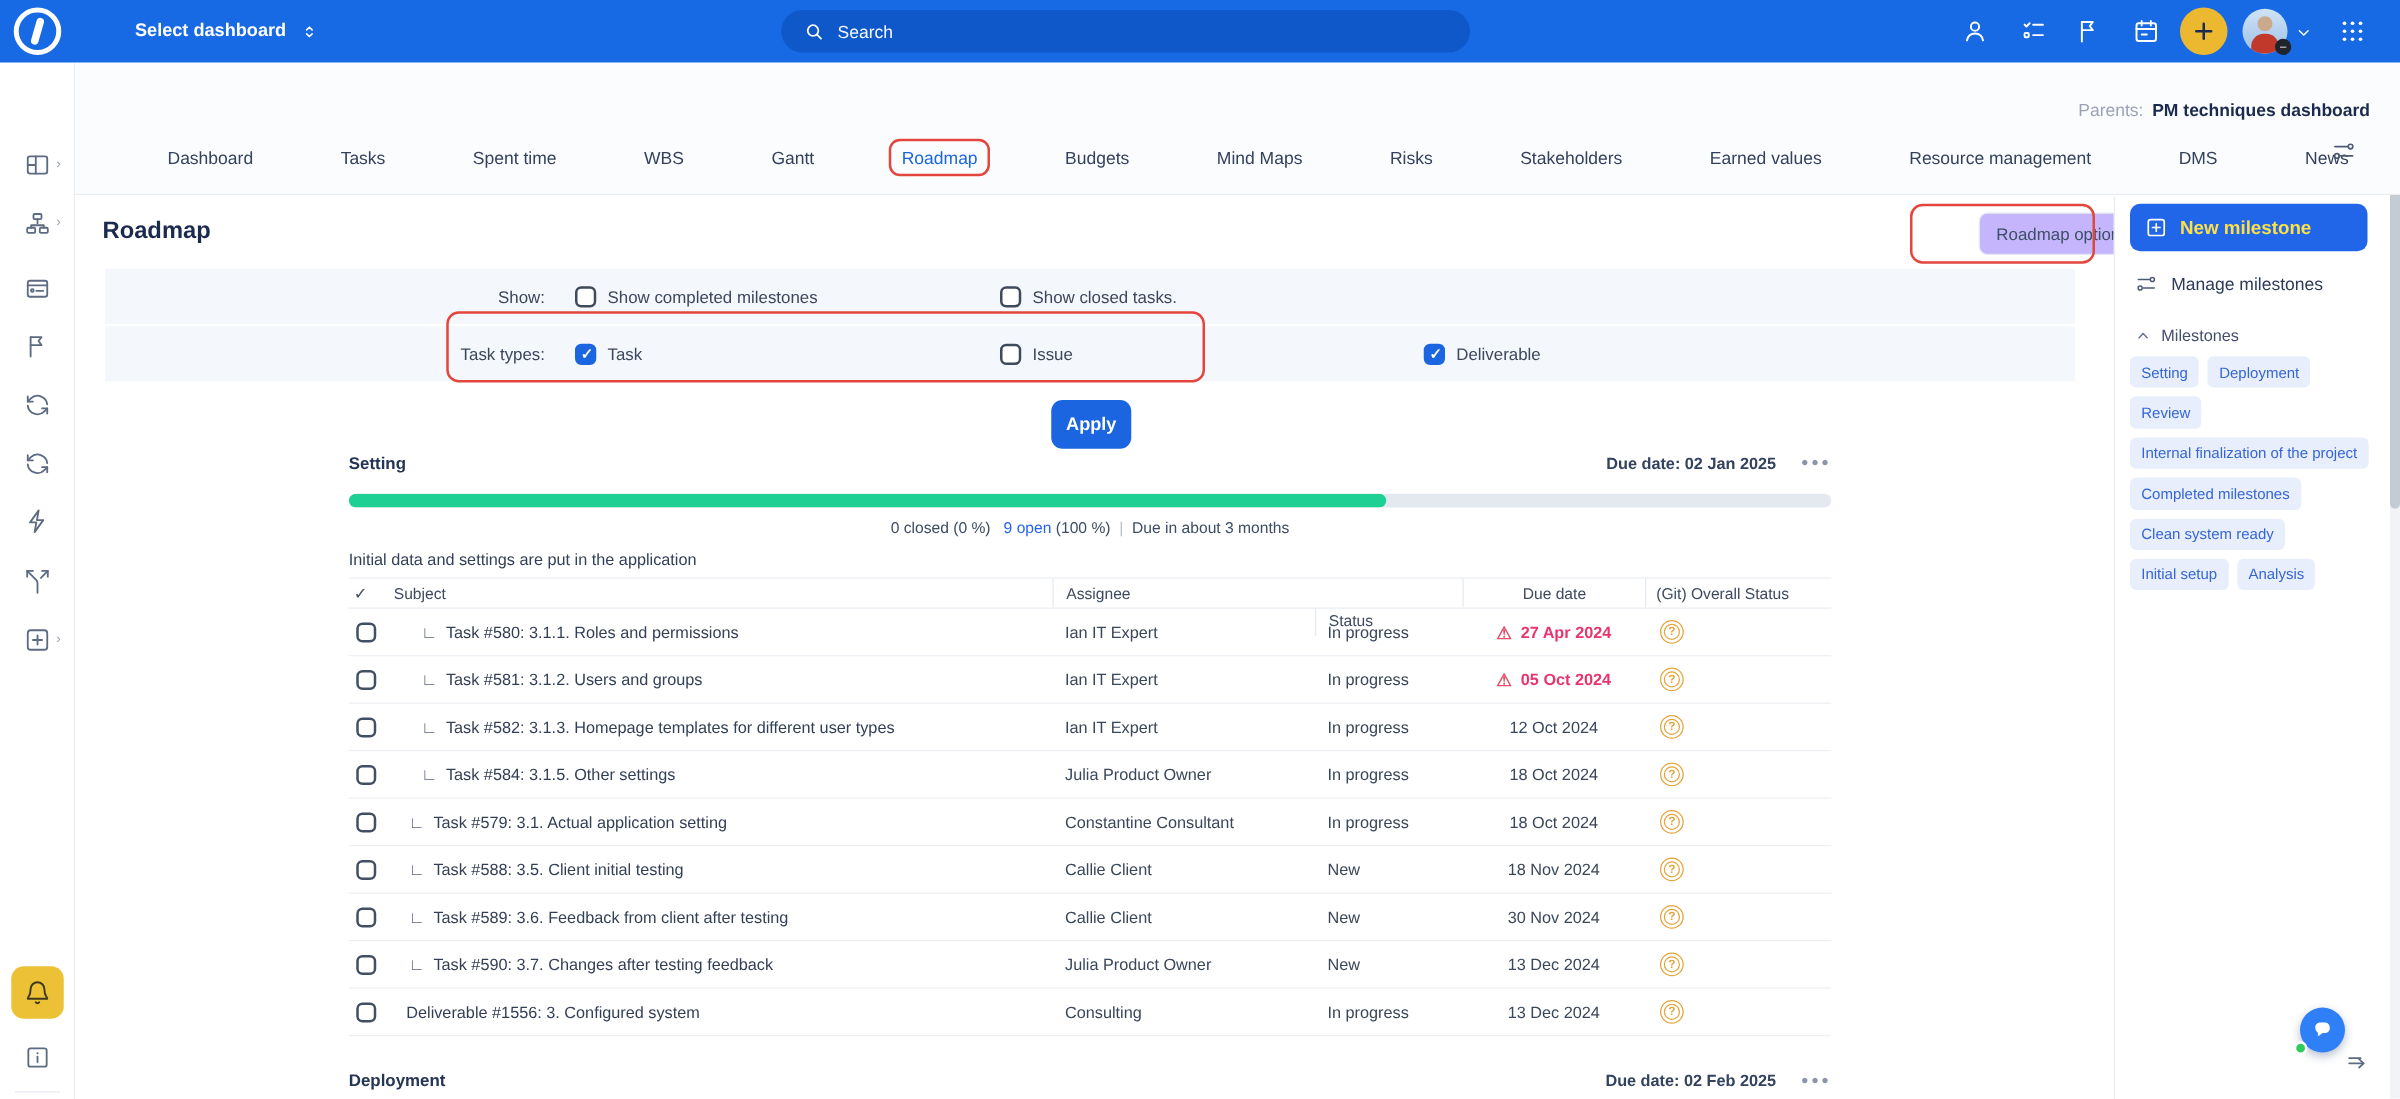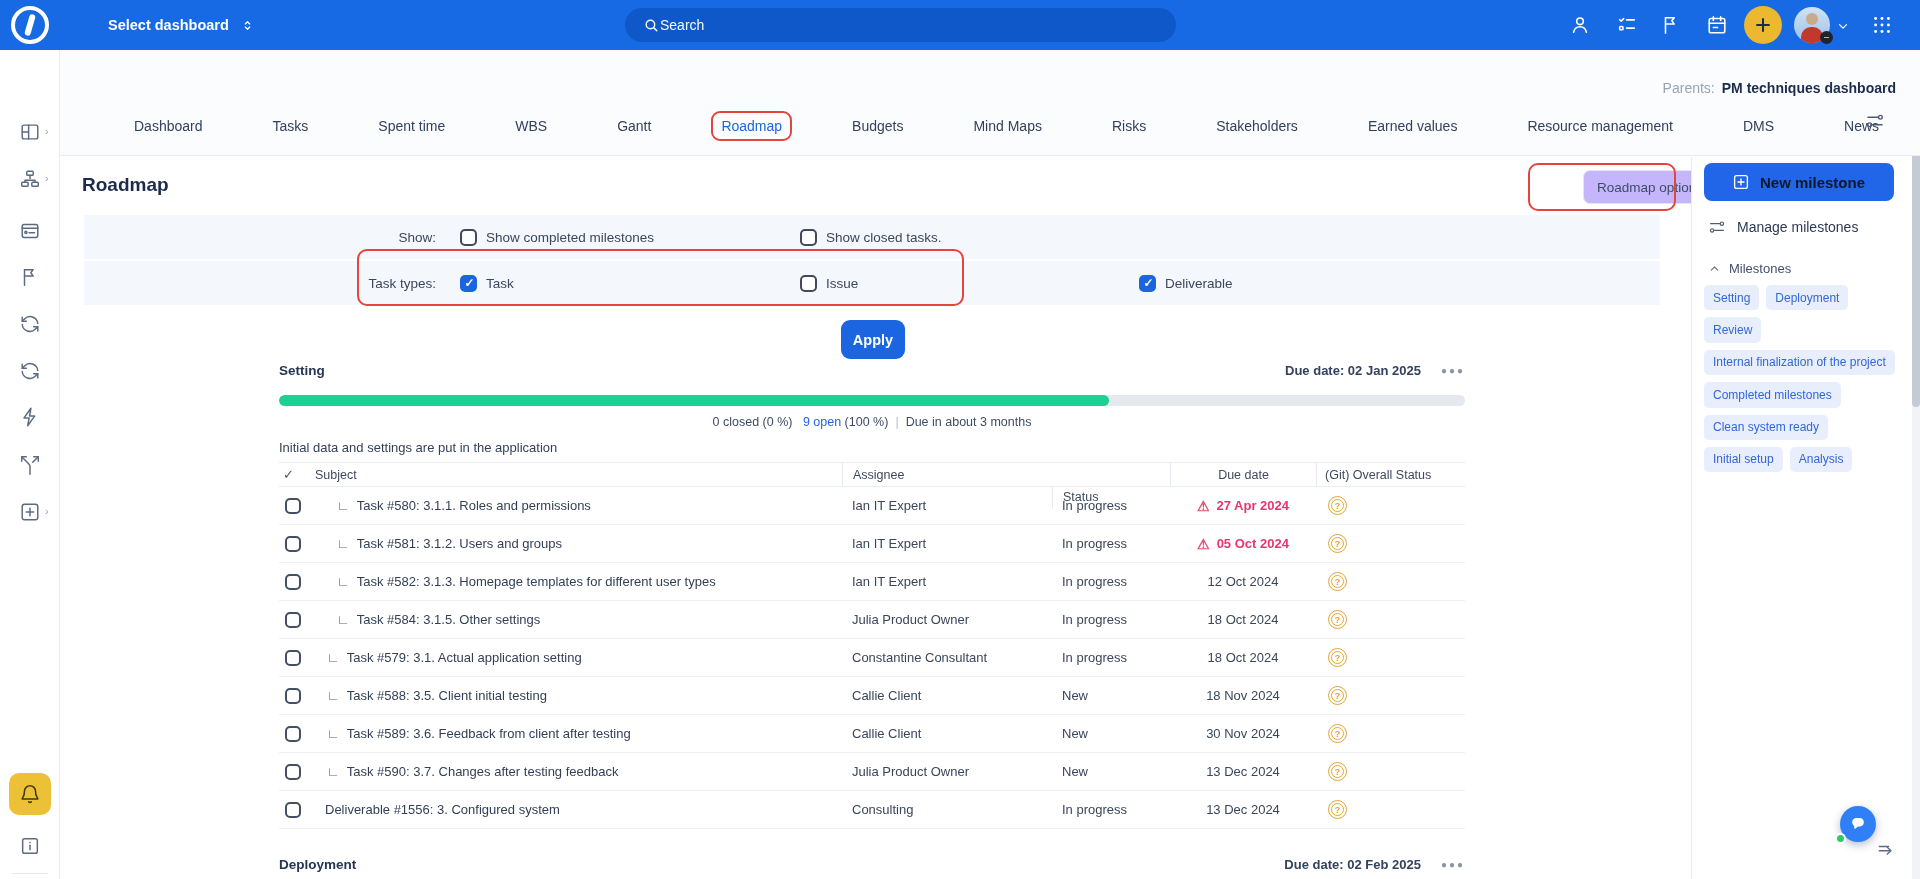--- a/index.html
+++ b/index.html
@@ -5,21 +5,21 @@
   * { margin:0; padding:0; box-sizing:border-box; }
   html,body { width:1920px; height:879px; font-family:"Liberation Sans",sans-serif; background:#fff; overflow:hidden; position:relative; color:#3a4659; }
   svg { display:block; }
 
   
   .topbar { position:absolute; left:0; top:0; width:1920px; height:50px; background:#176ae3; z-index:5; }
   .logo { position:absolute; left:10px; top:5px; width:40px; height:40px; }
   .logo .ring { position:absolute; inset:1px; border:4.5px solid #fff; border-radius:50%; }
   .logo .bar { position:absolute; left:17px; top:9px; width:6px; height:22px; background:#fff; border-radius:3px; transform:rotate(16deg); }
   .select-dash { position:absolute; left:84px; top:0; height:50px; display:flex; align-items:center; gap:11px; color:#fff; font-size:14.5px; font-weight:600; cursor:pointer;margin-left:24px; }
-  .search { position:absolute; left:625px; top:8px; width:551px; height:34px; background:#0f58c9; border-radius:17px; display:flex; align-items:center; padding-left:18px; color:#fff; }
+  .search { position:absolute; left:625px; top:8px; width:551px; height:34px; background:#0f58c9; border-radius:17px; display:flex; align-items:center; gap:10px; padding-left:18px; color:#fff; }
   .search .txt { font-size:14px; opacity:.96; }
   .tb-ic { position:absolute; top:14px; }
   .plus-circle { position:absolute; left:1744px; top:6px; width:38px; height:38px; border-radius:50%; background:#ecb82f; display:grid; place-items:center; cursor:pointer; }
   .avatar { position:absolute; left:1794px; top:7px; width:36px; height:36px; border-radius:50%; background:linear-gradient(180deg,#cfe3f5,#9cc0e8); overflow:hidden; cursor:pointer; }
   .avatar::before { content:""; position:absolute; left:12px; top:6px; width:12px; height:12px; border-radius:50%; background:#caa98d; }
   .avatar::after { content:""; position:absolute; left:7px; top:20px; width:22px; height:16px; border-radius:10px 10px 0 0; background:#c0392b; }
   .avatar-badge { position:absolute; left:1820px; top:31px; width:13px; height:13px; border-radius:50%; background:#20242c; color:#fff; font-size:9px; line-height:12px; text-align:center; z-index:6; }
 
   
   .leftbar { position:absolute; left:0; top:50px; width:60px; height:829px; background:#fff; border-right:1px solid #e9edf2; z-index:4; }
@@ -96,21 +96,21 @@
   .c-due.overdue .warn { display:inline; }
   .c-git { width:149px; display:flex; padding-left:12px; }
   .git-ic { width:19px; height:19px; border:1.6px solid #e3a53c; border-radius:50%; position:relative; display:grid; place-items:center; color:#e3a53c; font-size:9.5px; font-weight:700; }
   .git-ic::before { content:""; position:absolute; inset:2px; border:1.2px solid #e3a53c; border-radius:50%; }
   .git-ic::after { content:"?"; position:relative; }
 
   .deploy { position:absolute; left:219px; top:700px; width:1186px; display:flex; justify-content:space-between; align-items:center; }
 
   
   .rightbar { position:absolute; left:1691px; top:157px; width:214px; height:722px; background:#fff; border-left:1px solid #e9edf2; }
-  .nm-btn { position:absolute; left:12px; top:6px; width:190px; height:38px; background:#2166e8; border-radius:8px; color:#0f172a; display:flex; align-items:center; gap:10px; padding-left:28px; font-size:15px; font-weight:700; cursor:pointer; }
+  .nm-btn { position:absolute; left:12px; top:6px; width:190px; height:38px; background:#2166e8; border-radius:8px; color:#fde047; display:flex; align-items:center; gap:10px; padding-left:12px; font-size:15px; font-weight:700; cursor:pointer; }
   .manage { position:absolute; left:16px; top:61px; display:flex; align-items:center; gap:11px; font-size:14px; color:#2b3a55; cursor:pointer; }
   .mstone-hdr { position:absolute; left:16px; top:104px; display:flex; align-items:center; gap:8px; font-size:13px; color:#44506b; cursor:pointer; }
   .chips { position:absolute; left:12px; top:128px; width:196px; display:flex; flex-wrap:wrap; gap:7px; }
   .chip { background:#e8eefc; color:#3566d6; font-size:12px; padding:5.5px 9px; border-radius:5px; line-height:1.2; cursor:pointer; white-space:nowrap; }
 
   
   .chat { position:absolute; left:1840px; top:806px; width:36px; height:36px; border-radius:50%; background:#2f80f7; display:grid; place-items:center; box-shadow:0 3px 8px rgba(20,40,90,.3); cursor:pointer; z-index:7; }
   .online { position:absolute; left:1835px; top:833px; width:11px; height:11px; border-radius:50%; background:#2ecc5e; border:2px solid #fff; z-index:8; }
   .rb-arrow { position:absolute; left:1876px; top:839px; cursor:pointer; z-index:7; }
 

